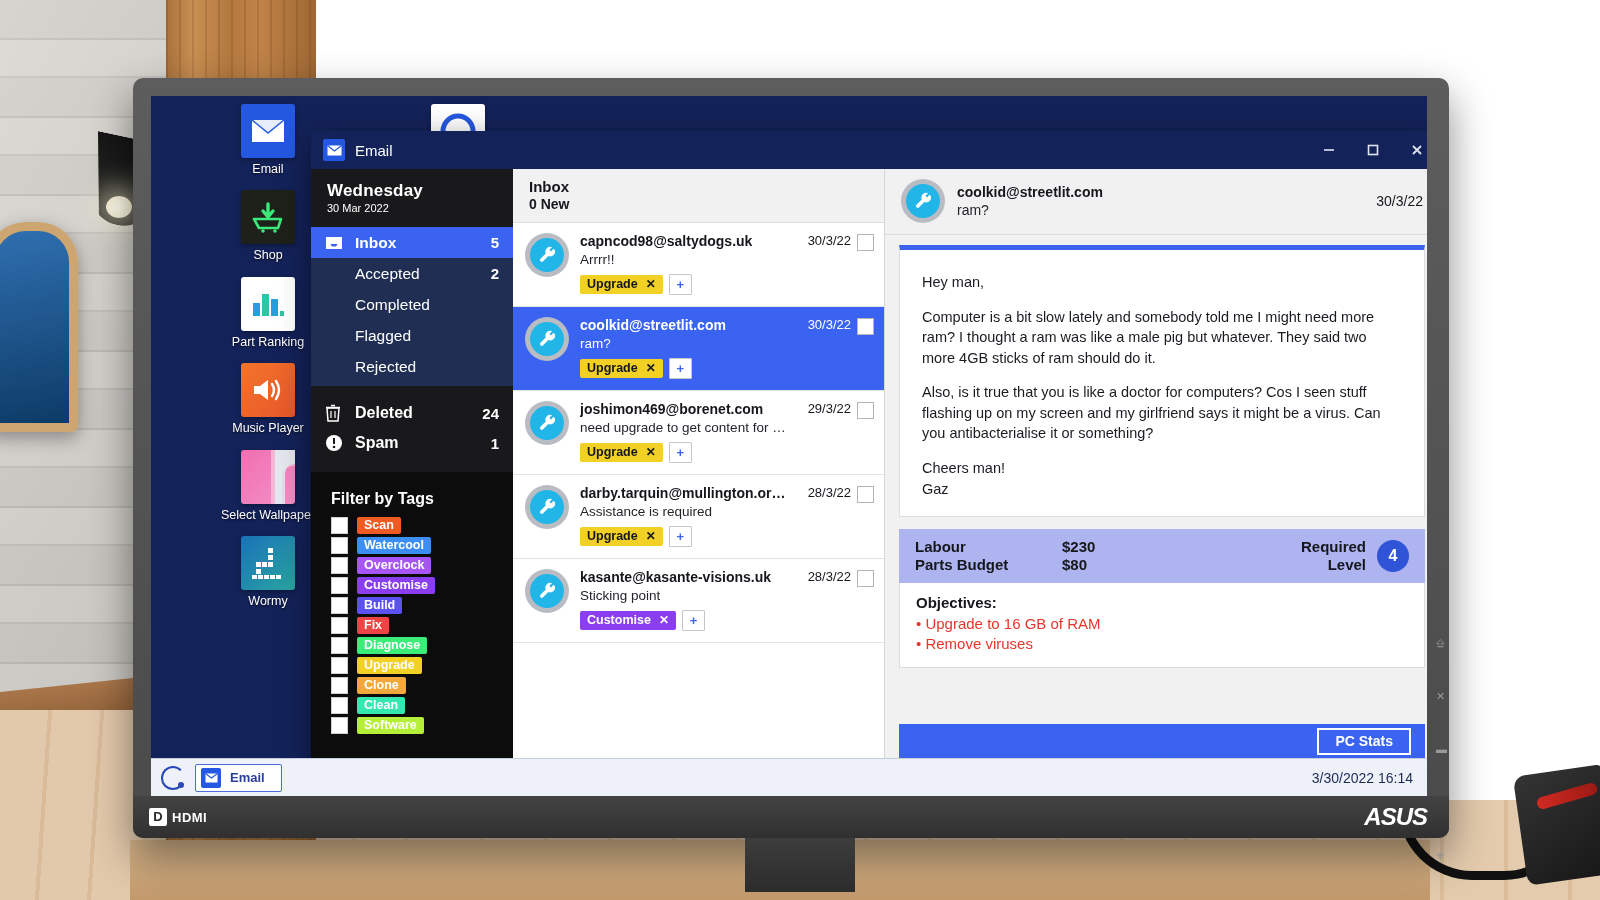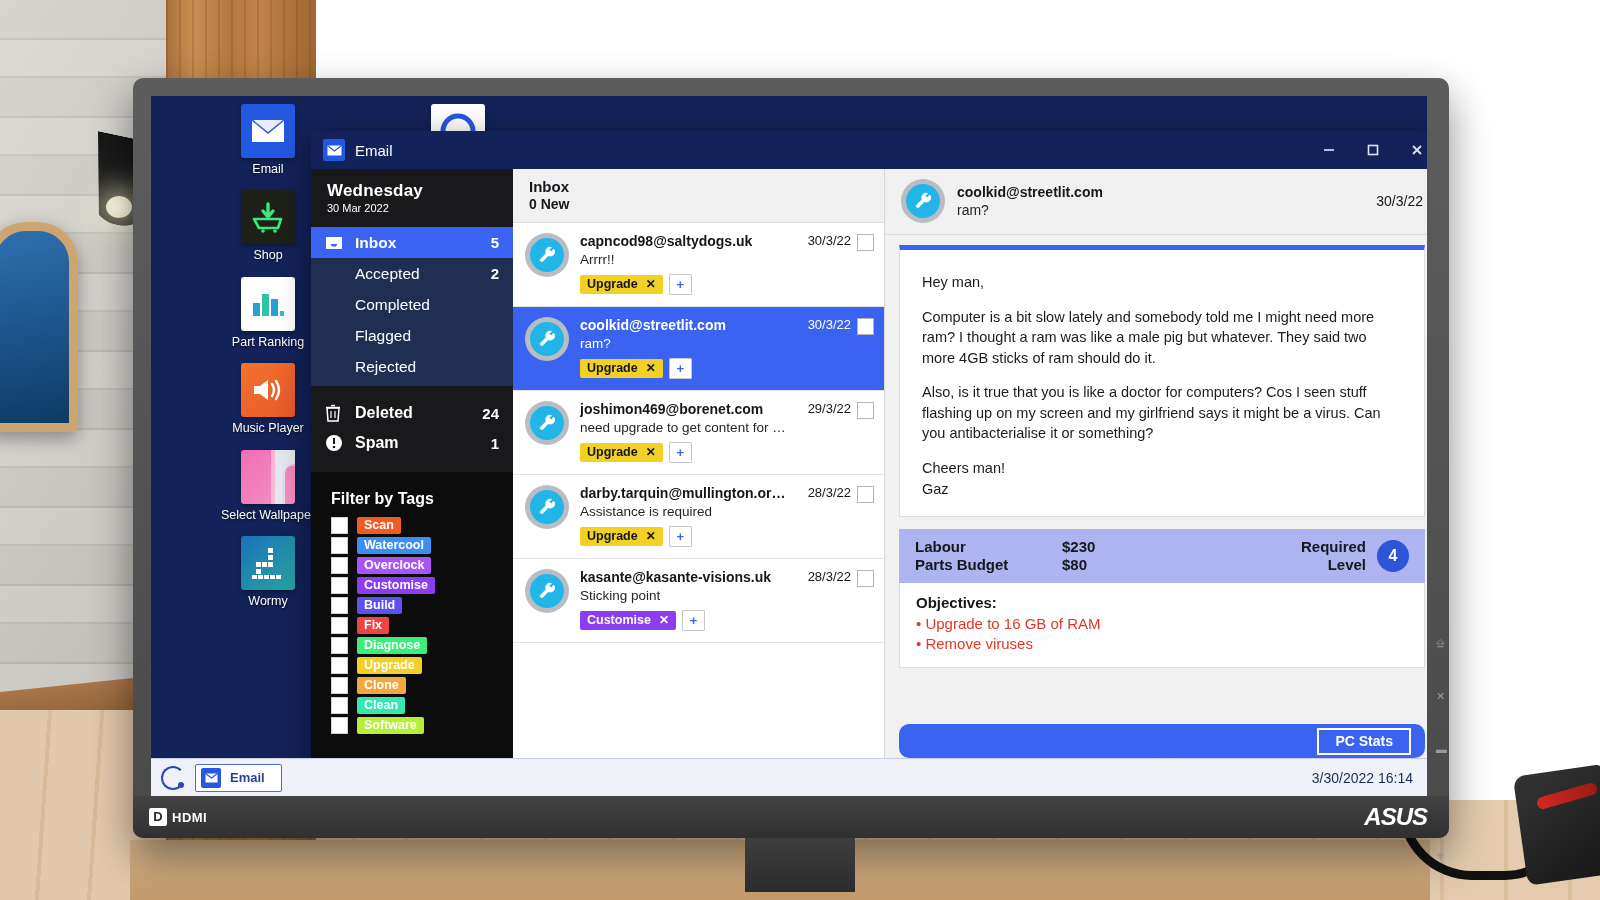--- a/index.html
+++ b/index.html
@@ -482,21 +482,20 @@
 
   .detail-footer {
     padding: 14px 14px 18px;
     position: relative;
   }
   .pcstats-bar {
     background: #3a63f2;
     height: 34px;
     display: flex; align-items: center; justify-content: flex-end;
     padding-right: 14px;
-    border-radius: 10px;
   }
   .pcstats-btn {
     border: 2px solid #fff; color: #fff;
     font-size: 14px; font-weight: bold;
     padding: 3px 16px 4px;
     cursor: pointer; background: transparent;
     font-family: "Liberation Sans", sans-serif;
   }
   .accept-wrap {
     position: absolute; left: 50%; top: 44px;

